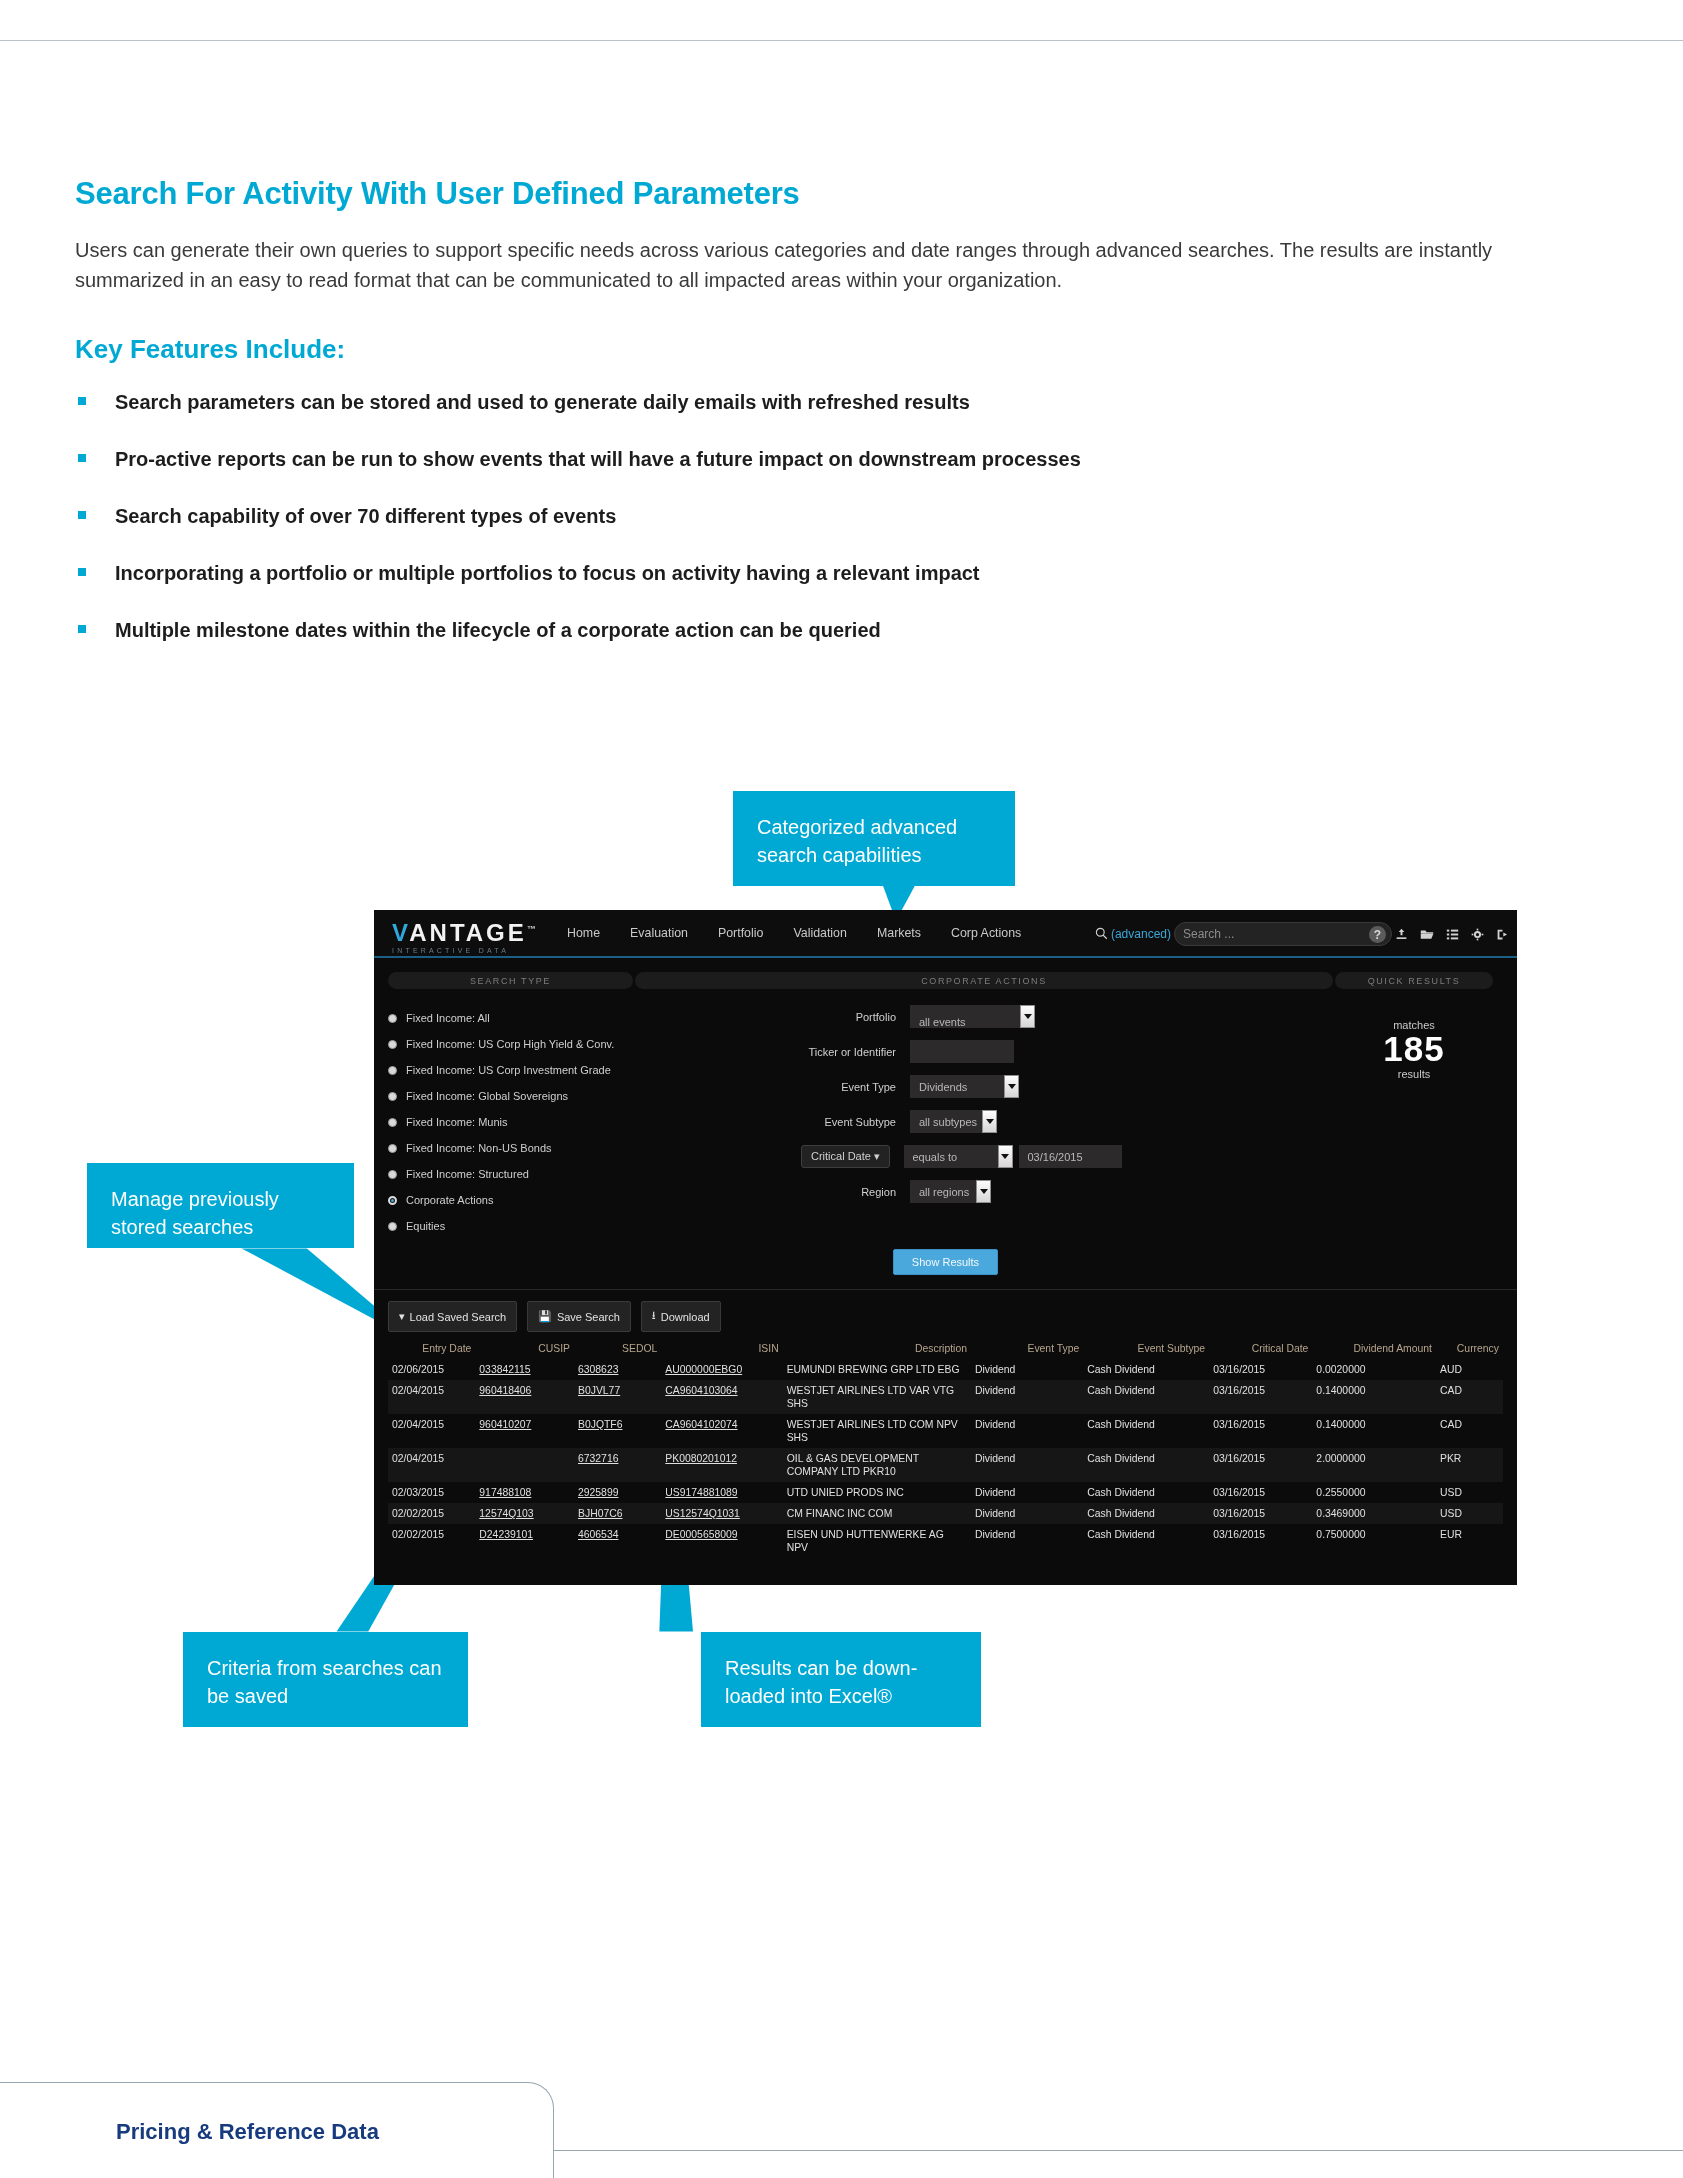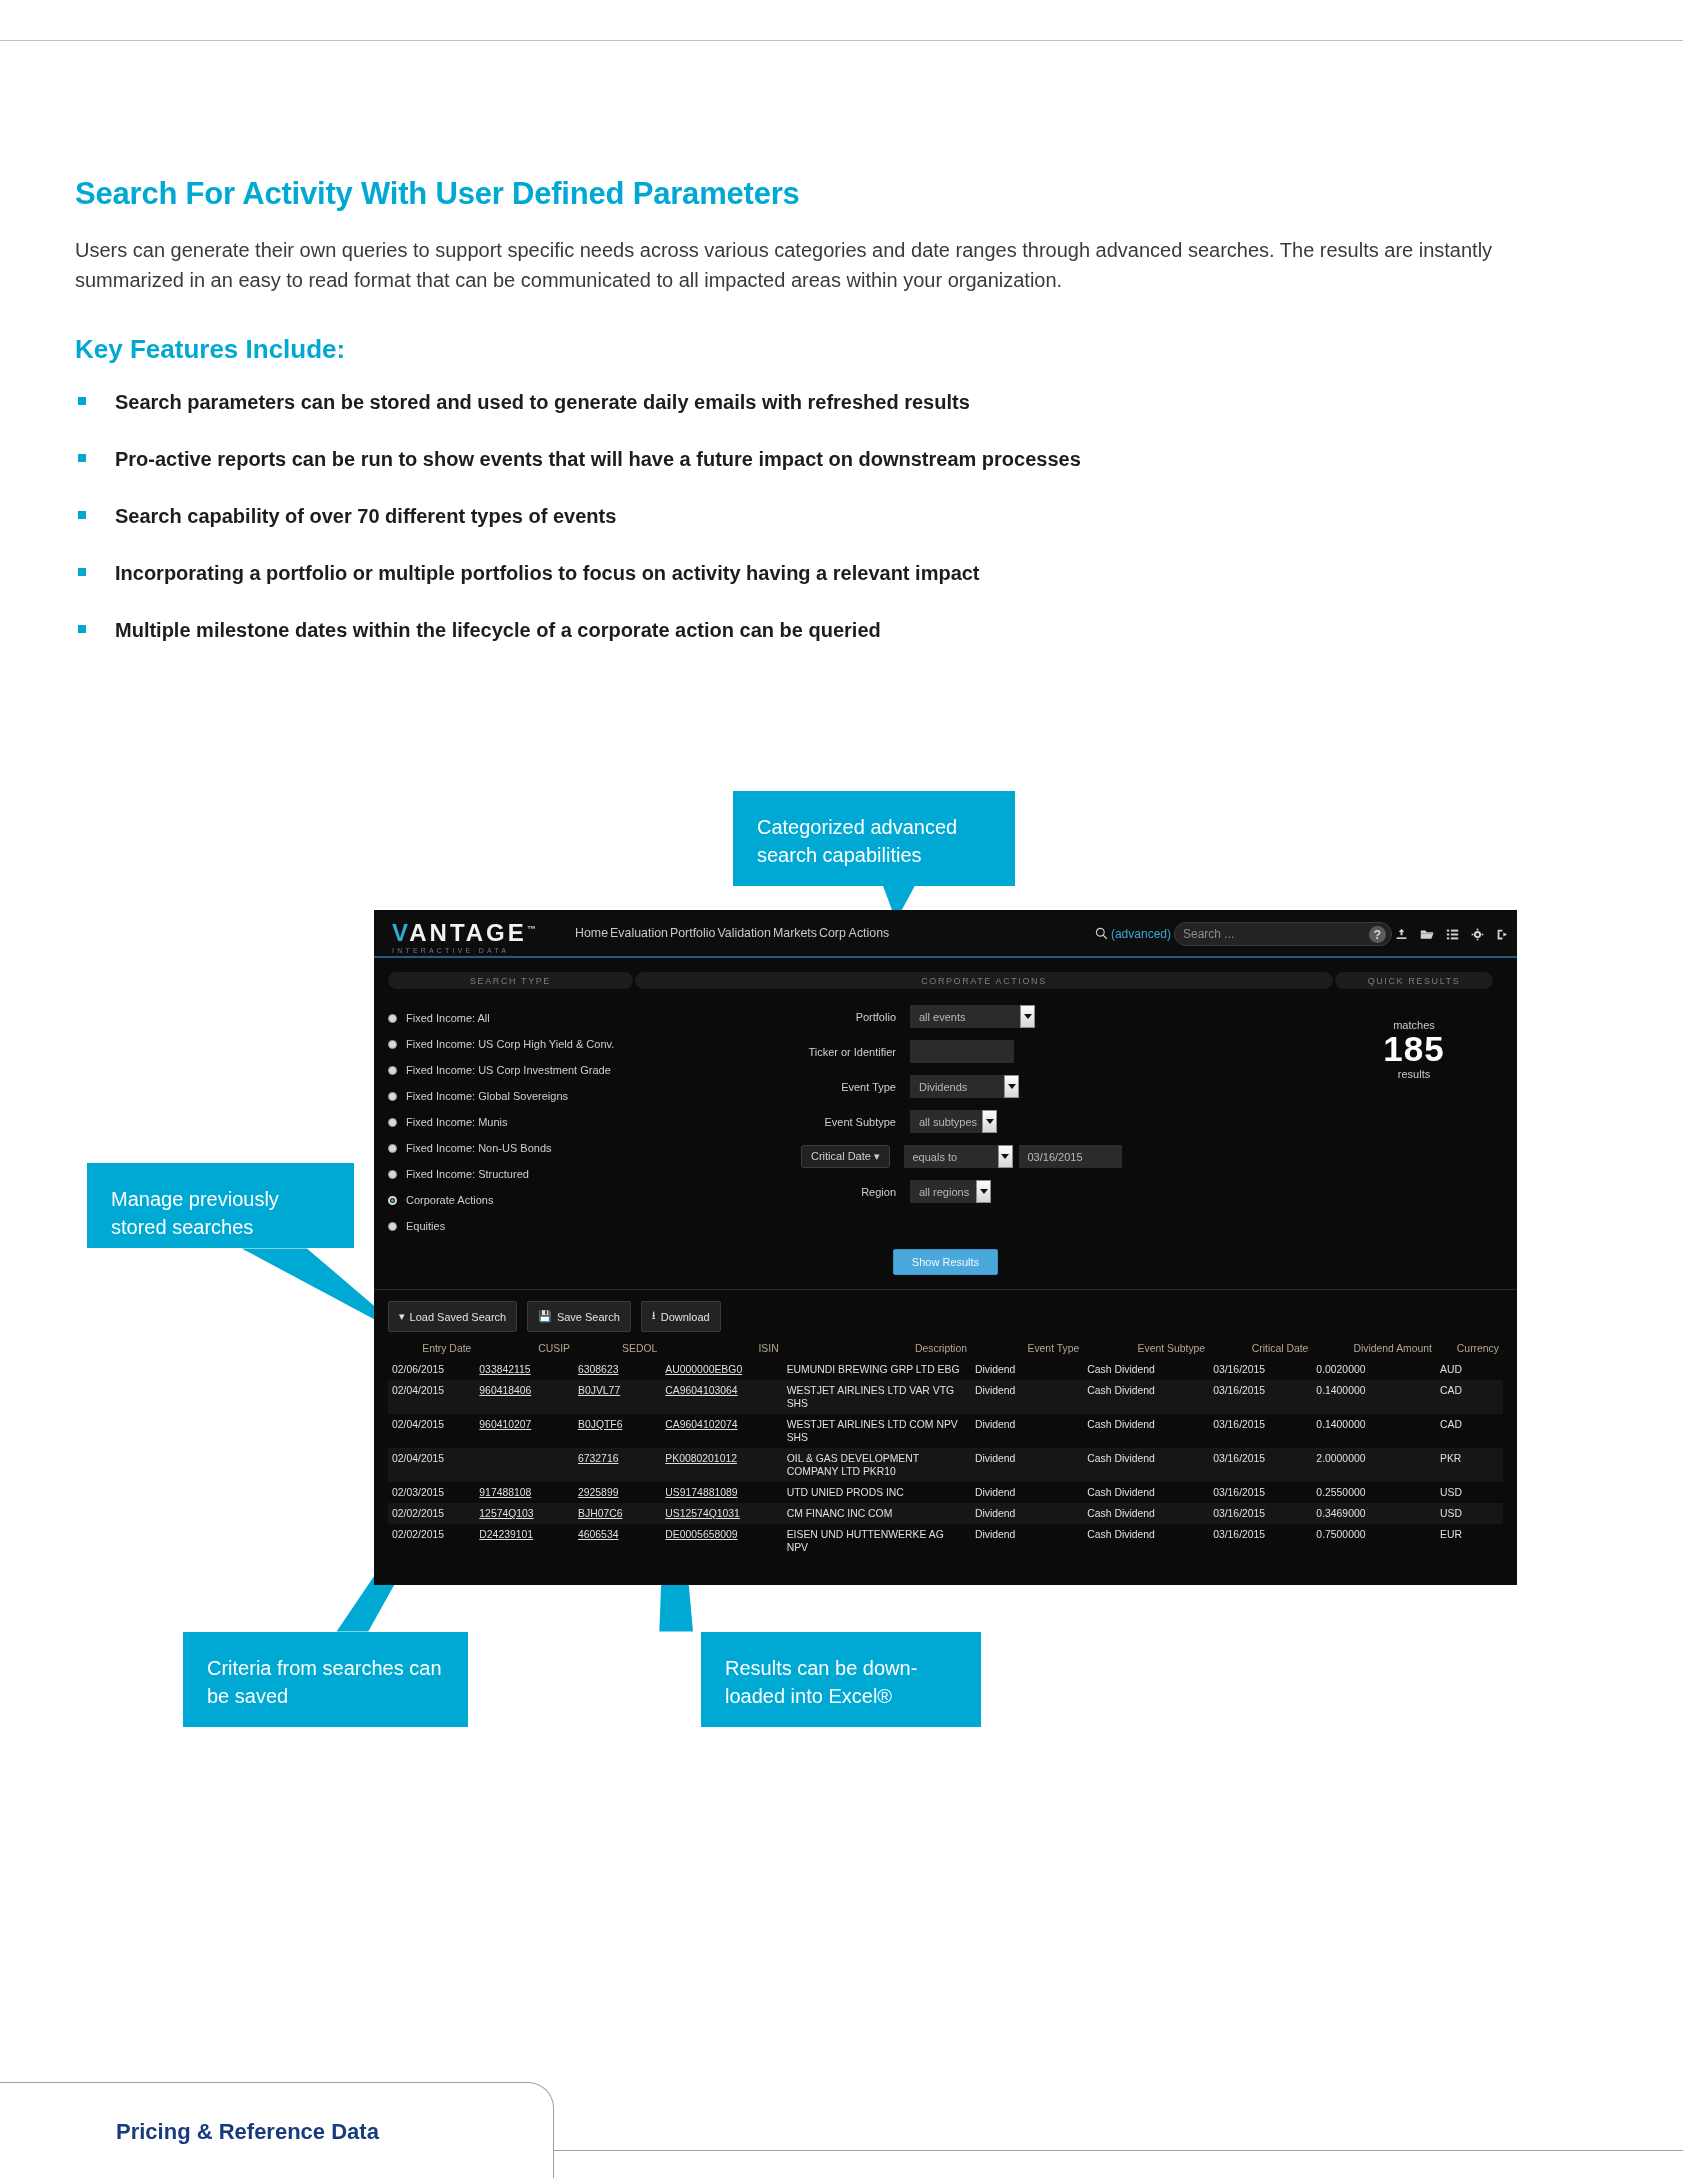--- a/index.html
+++ b/index.html
@@ -93,21 +93,21 @@
   }
   .logo .word {
     font-size: 24px; letter-spacing: 3px; font-weight: 700;
     color: #f2f2f2;
   }
   .logo .word .v { color: #2fa8dd; }
   .logo .sub {
     font-size: 7px; letter-spacing: 3.2px; color: #6b7d8a; margin-top: 2px;
   }
   .logo .tm { font-size: 9px; vertical-align: super; color:#cfcfcf;}
-  .navlinks { display: flex; gap: 2px; margin-left: 34px; }
+  .navlinks { display: flex; gap: 30px; margin-left: 26px; }
   .navlinks a {
     color: #c9c9c9; font-size: 12.4px; text-decoration: none; white-space: nowrap;
   }
   .nav-right {
     position: absolute; right: 8px; top: 0; height: 48px;
     display: flex; align-items: center; gap: 3px;
   }
   .adv {
     color: #3ba7d8; font-size: 12px;
   }
@@ -186,21 +186,21 @@
   .select .arrow i {
     width: 0; height: 0;
     border-left: 4px solid transparent; border-right: 4px solid transparent;
     border-top: 5px solid #111; display: block;
   }
   .textinput {
     height: 23px; background: #2c2a2a; border: none;
     color: #b9b9b9; font-size: 11px; padding-left: 9px;
     display: flex; align-items: center;
   }
-  .w-portfolio { width: 125px; }
+  .w-portfolio { width: 125px; align-items: flex-end; }
   .w-ticker    { width: 104px; }
   .w-eventtype { width: 109px; }
   .w-subtype   { width:  87px; }
   .w-operator  { width: 109px; }
   .w-date      { width: 103px; margin-left: 6px; }
   .w-region    { width:  81px; }
 
   .quick-body {
     margin-top: 30px; text-align: center;
   }

